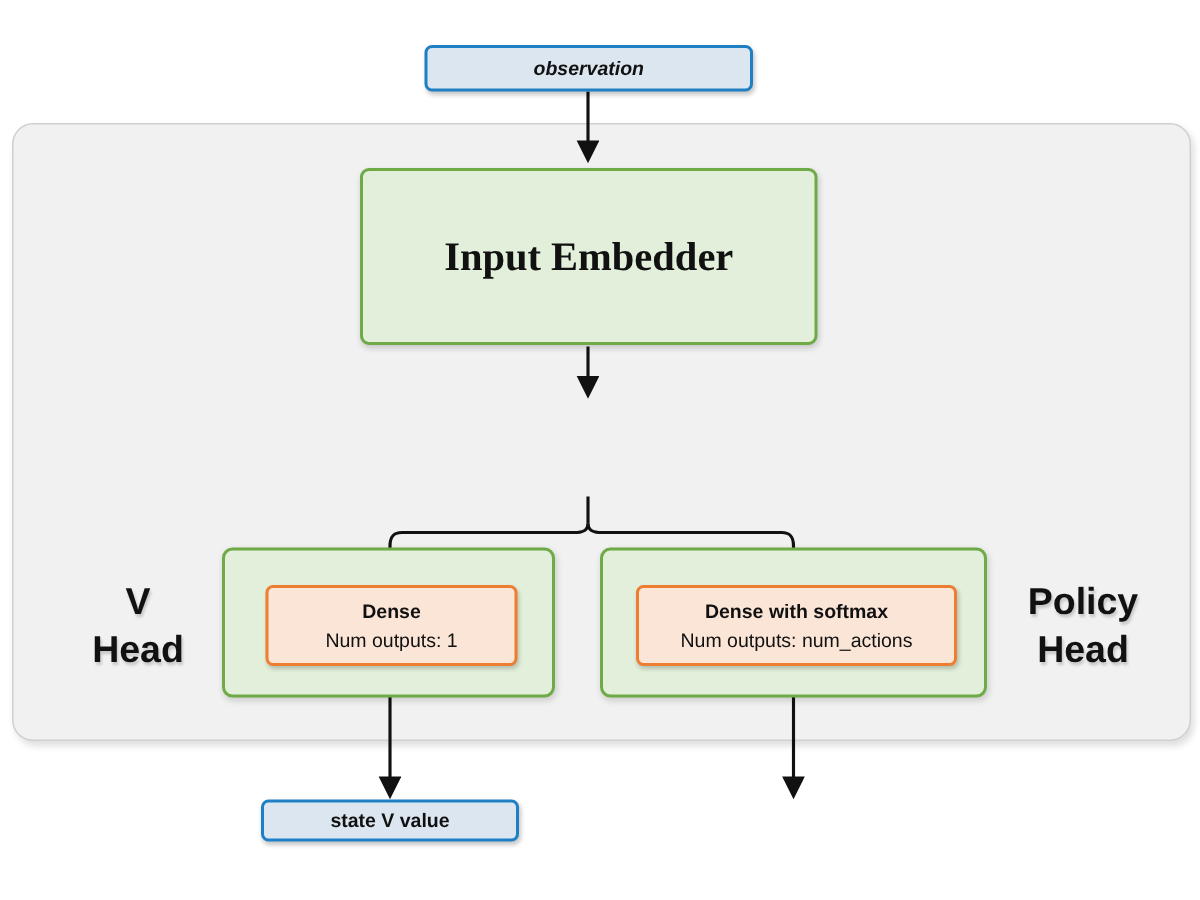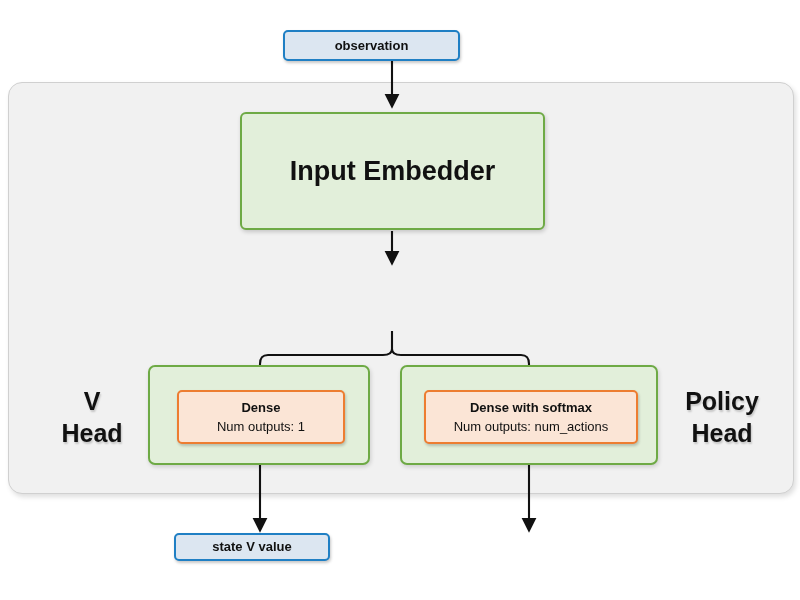--- a/index.html
+++ b/index.html
@@ -134,25 +134,25 @@
 
     <path d="M392,349 C392,354 388,355 383,355 L268,355 C262,355 260,358 260,364 L260,382" stroke="#111111" stroke-width="2.1" fill="none" marker-end="url(#arrowhead)"></path>
 
     <path d="M392,349 C392,354 396,355 401,355 L521,355 C527,355 529,358 529,364 L529,382" stroke="#111111" stroke-width="2.1" fill="none" marker-end="url(#arrowhead)"></path>
 
     <path d="M260,452 L260,529" stroke="#111111" stroke-width="2.1" fill="none" marker-end="url(#arrowhead)"></path>
 
     <path d="M529,452 L529,529" stroke="#111111" stroke-width="2.1" fill="none" marker-end="url(#arrowhead)"></path>
   </svg>
 
-  <div class="node blue-box" style="left:283px; top:30px; width:177px; height:31px;">
+  <div class="node blue-box" style="left:283px; top:30px; width:219px; height:31px;font-style:italic;">
     <span>observation</span>
   </div>
 
-  <div class="node green-box big-label" style="left:240px; top:112px; width:305px; height:118px;">
+  <div class="node green-box big-label" style="left:240px; top:112px; width:305px; height:118px;font-family:Liberation Serif, serif;">
     <span>Input Embedder</span>
   </div>
 
 
   <div class="node head-group" style="left:148px; top:365px; width:222px; height:100px;">
     <div class="node orange-box" style="left:27px; top:23px; width:168px; height:54px;">
       <span class="orange-title">Dense</span>
       <span class="orange-sub">Num outputs: 1</span>
     </div>
   </div>
@@ -167,18 +167,18 @@
   <div class="head-caption" style="left:40px; top:385px; width:104px;">
     <div>V</div>
     <div>Head</div>
   </div>
 
   <div class="head-caption" style="left:664px; top:385px; width:116px;">
     <div>Policy</div>
     <div>Head</div>
   </div>
 
-  <div class="node blue-box" style="left:174px; top:533px; width:156px; height:28px;">
+  <div class="node blue-box" style="left:174px; top:533px; width:172px; height:28px;">
     <span>state V value</span>
   </div>
 
 
 </div>
 
 </body></html>

